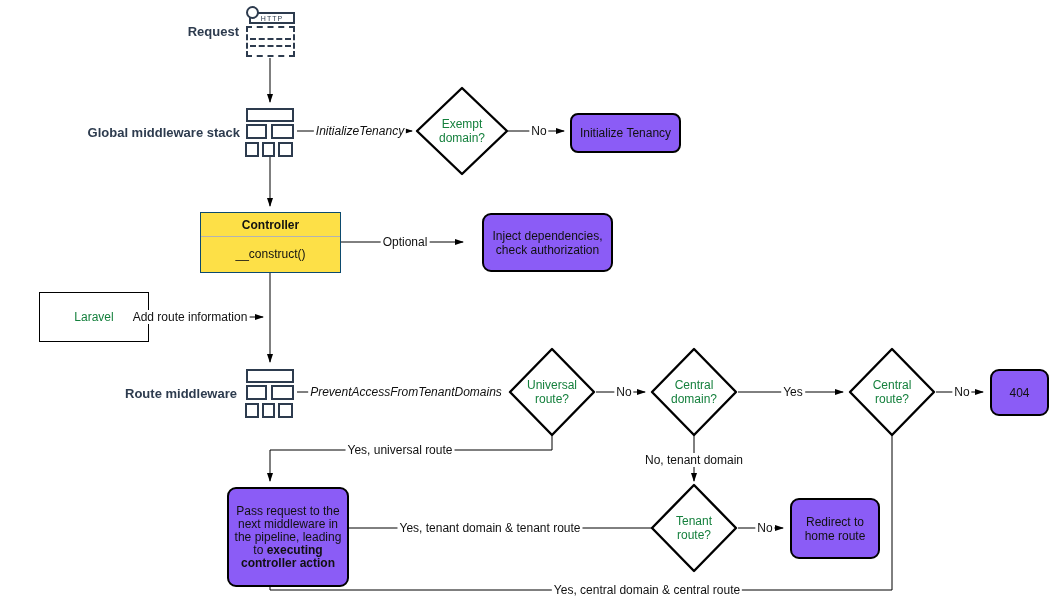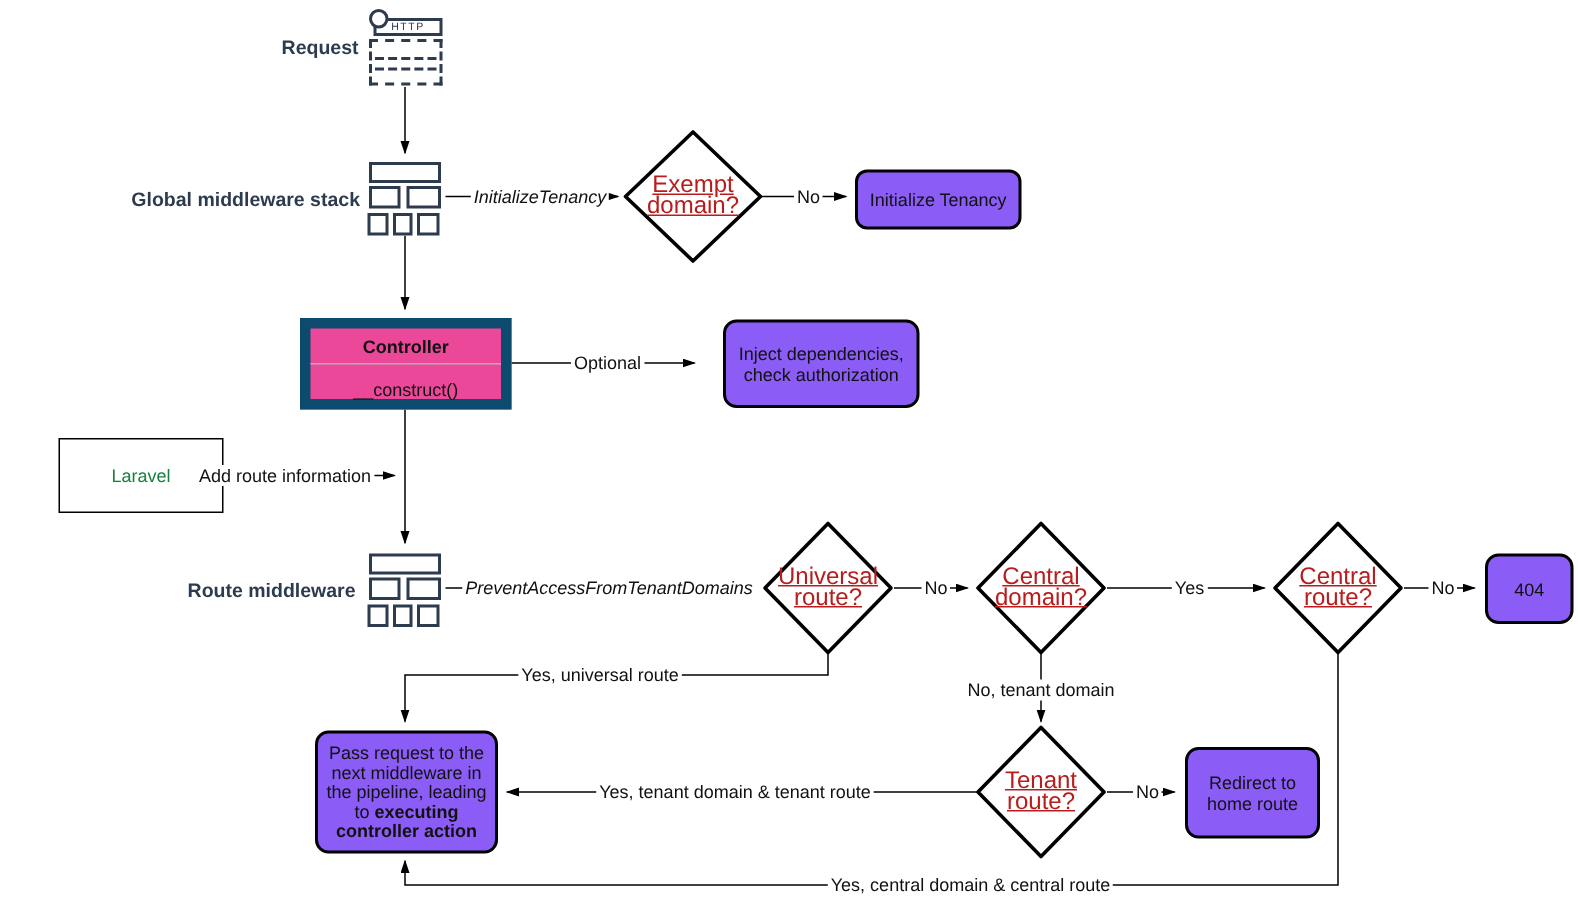--- a/index.html
+++ b/index.html
@@ -15,33 +15,33 @@
   .seclabel{ position:absolute; width:200px; text-align:right; font-weight:bold;
              font-size:13px; line-height:15px; color:var(--navy); }
 
   
   .elabel{ position:absolute; transform:translate(-50%,-50%); background:#fff;
            font-size:12px; line-height:14px; color:#111; white-space:nowrap; padding:0 2px; }
   .elabel.it{ font-style:italic; }
 
   
   .dlabel{ position:absolute; display:flex; align-items:center; justify-content:center;
-           text-align:center; font-size:16px; line-height:14px; color:#b91c1c; white-space:pre-line;text-decoration:underline; }
+           text-align:center; font-size:12px; line-height:14px; color:#15803d; white-space:pre-line; }
 
   
   .rnode{ position:absolute; border:2.5px solid #000; background:#8b5cf6; border-radius:9px;
           display:flex; align-items:center; justify-content:center; text-align:center;
           font-size:12px; line-height:14px; color:#111; white-space:pre-line; padding:2px; }
 
   
   .snode{ position:absolute; border:1px solid #000; background:#fff; display:flex;
           align-items:center; justify-content:center; font-size:12px; color:#15803d;margin-left:38px; }
 
   
-  .controller{ position:absolute; border:7px solid #0c4a6e; background:#ec4899; font-size:12px; color:#111; }
+  .controller{ position:absolute; border:1px solid #0c4a6e; background:#fde047; font-size:12px; color:#111; }
   .ctitle{ height:24px; border-bottom:1px solid #b3b3b3; display:flex; align-items:center;
            justify-content:center; font-weight:bold; }
   .cbody{ height:34px; display:flex; align-items:center; justify-content:center; }
 
   
   .req-http{ position:absolute; border:2px solid var(--navy); background:#fff;
              font-size:7px; letter-spacing:1px; color:var(--navy); text-align:center;
              line-height:7px; padding-top:1px; }
   .req-circle{ position:absolute; border:2px solid var(--navy); background:#fff; border-radius:50%; }
   .req-dashed{ position:absolute; border:2px dashed var(--navy); background:#fff; }
@@ -124,21 +124,21 @@
     <div class="cbody">__construct()</div>
   </div>
   <div class="snode" style="left:1px;top:292px;width:110px;height:50px">Laravel</div>
 
   <div class="rnode" style="left:570px;top:113px;width:111px;height:40px;border-radius:8px">Initialize Tenancy</div>
   <div class="rnode" style="left:482px;top:213px;width:131px;height:59px">Inject dependencies,
 check authorization</div>
   <div class="rnode" style="left:990px;top:369px;width:59px;height:47px">404</div>
   <div class="rnode" style="left:790px;top:498px;width:90px;height:61px">Redirect to
 home route</div>
-  <div class="rnode passtext" style="left:210px;top:487px;width:122px;height:82px;white-space:normal;line-height:13px">
+  <div class="rnode passtext" style="left:227px;top:487px;width:122px;height:100px;white-space:normal;line-height:13px">
     <div>
       <span>Pass request to the next middleware in the pipeline, leading to </span><b>executing controller action</b>
     </div>
   </div>
 
   <div class="dlabel" style="left:417px;top:88px;width:90px;height:85px">Exempt
 domain?</div>
   <div class="dlabel" style="left:510px;top:350px;width:84px;height:84px">Universal
 route?</div>
   <div class="dlabel" style="left:652px;top:350px;width:84px;height:84px">Central

